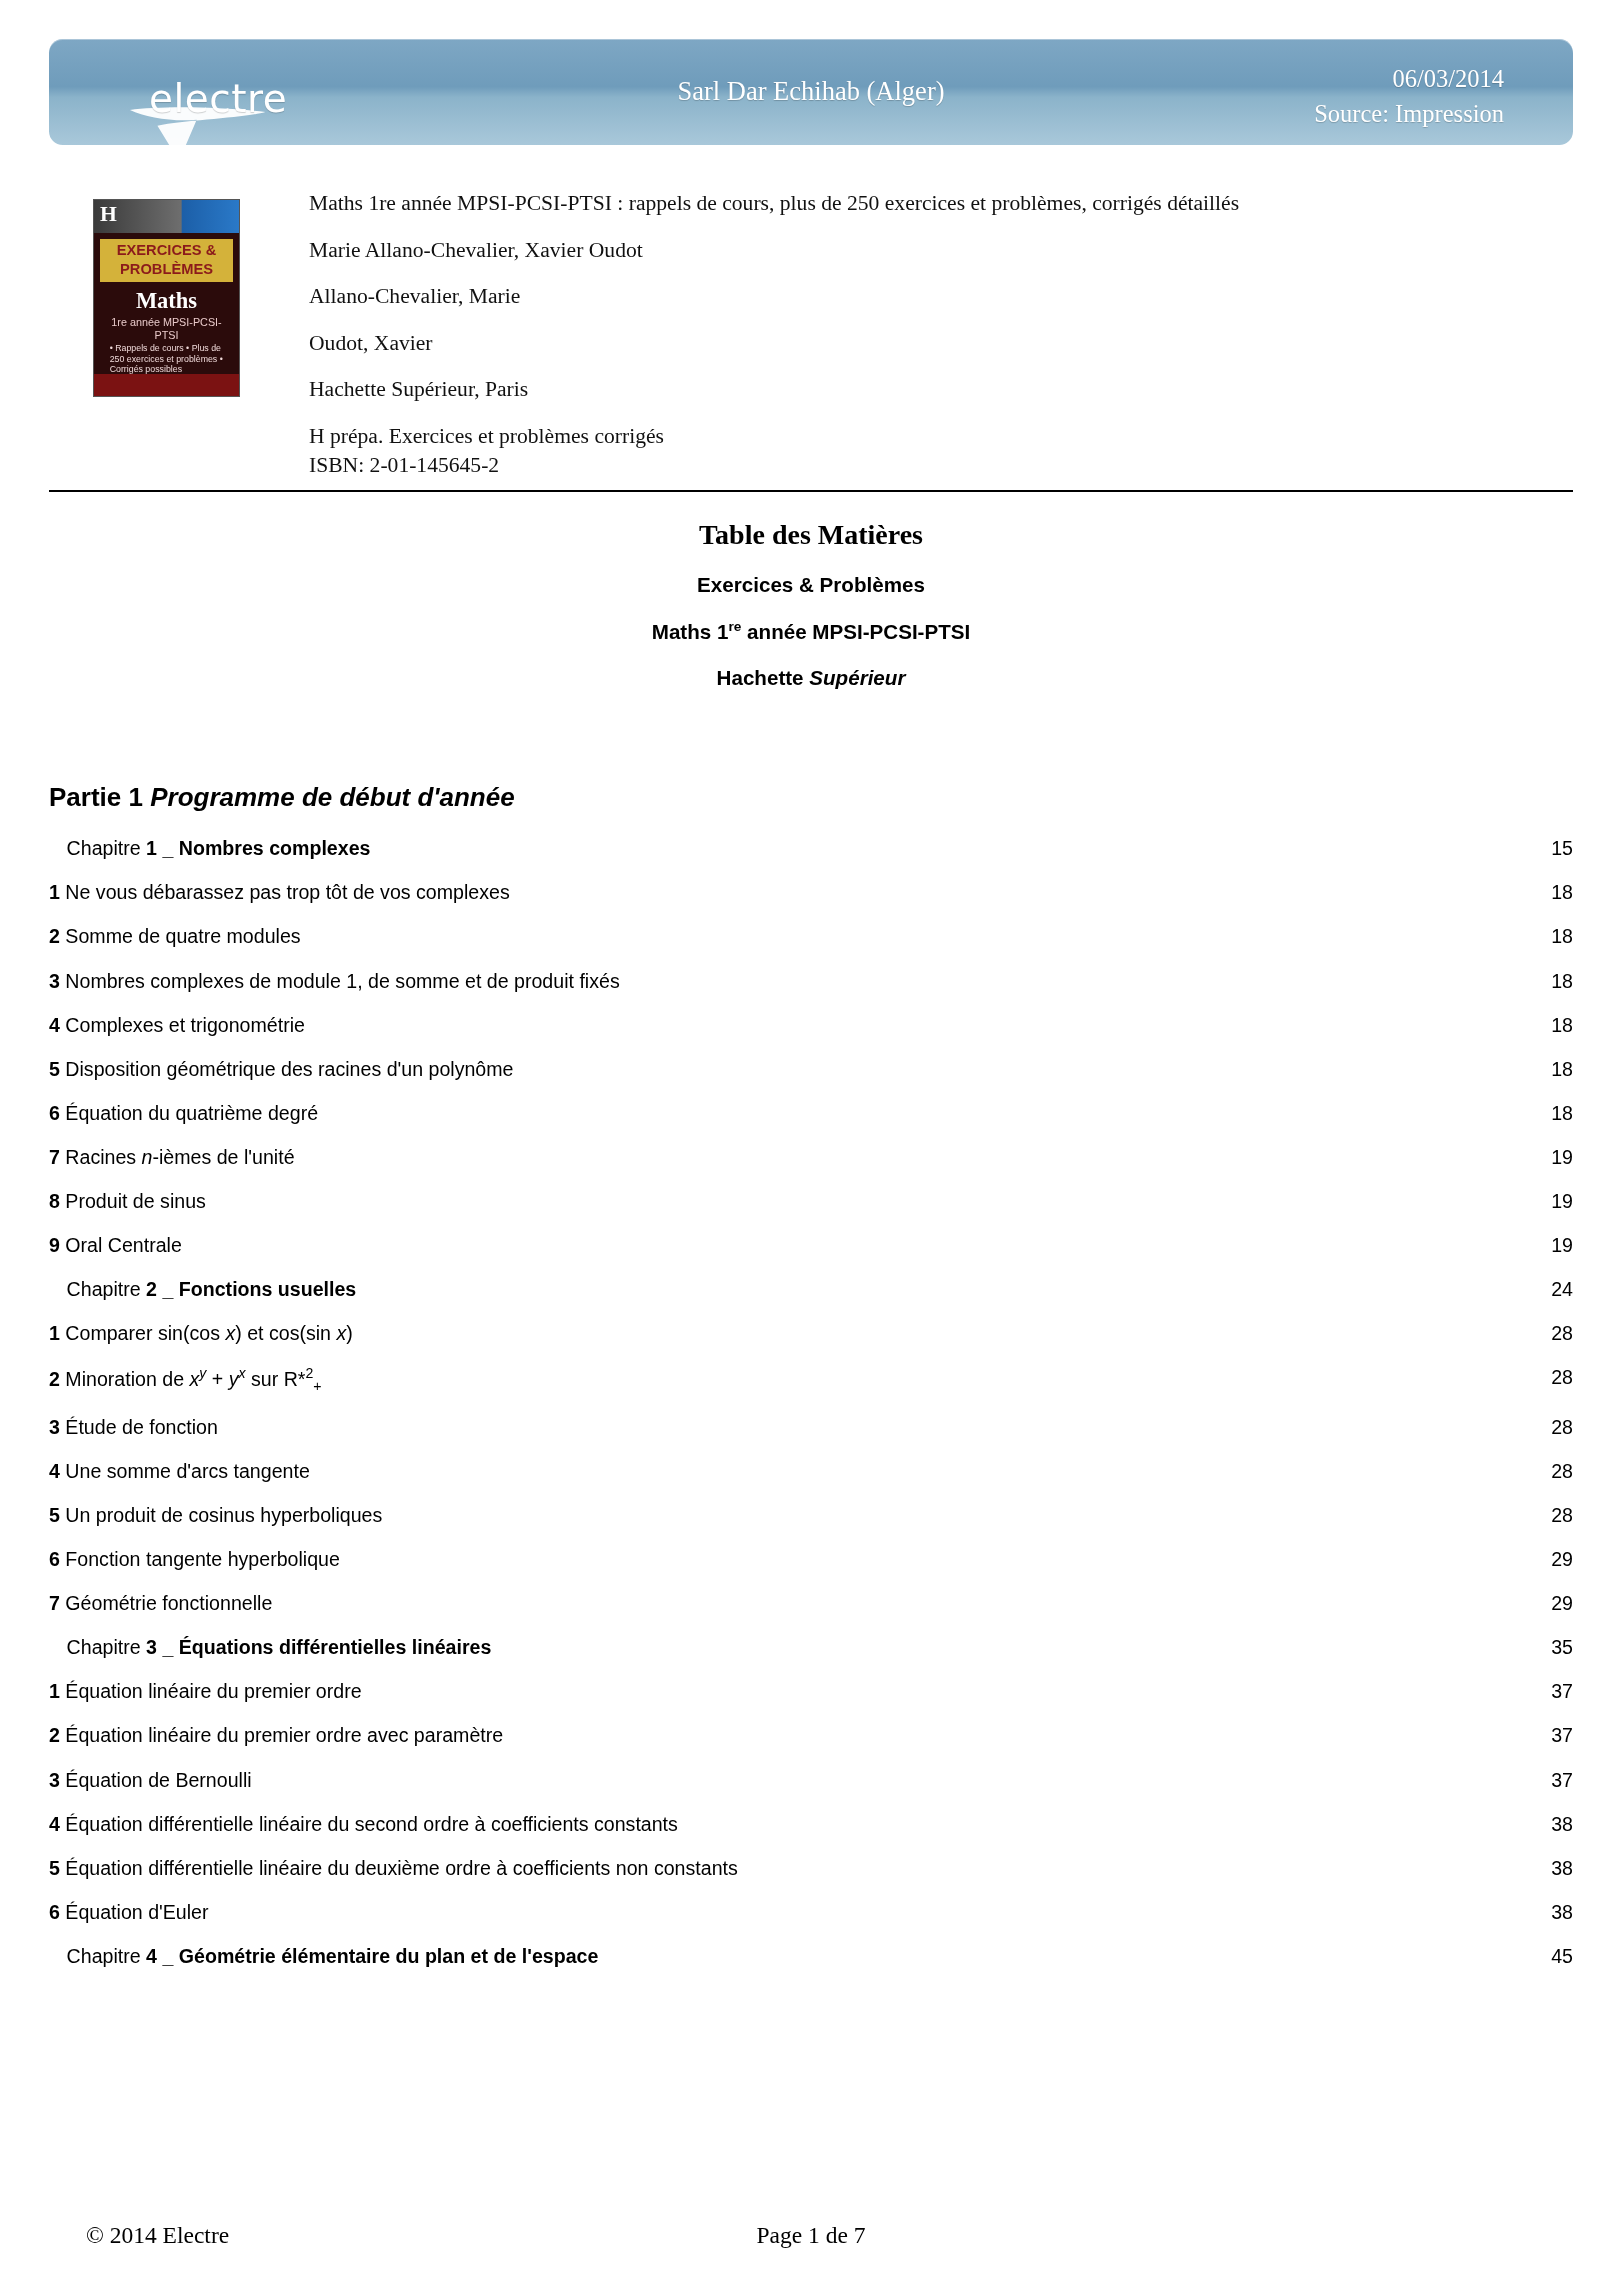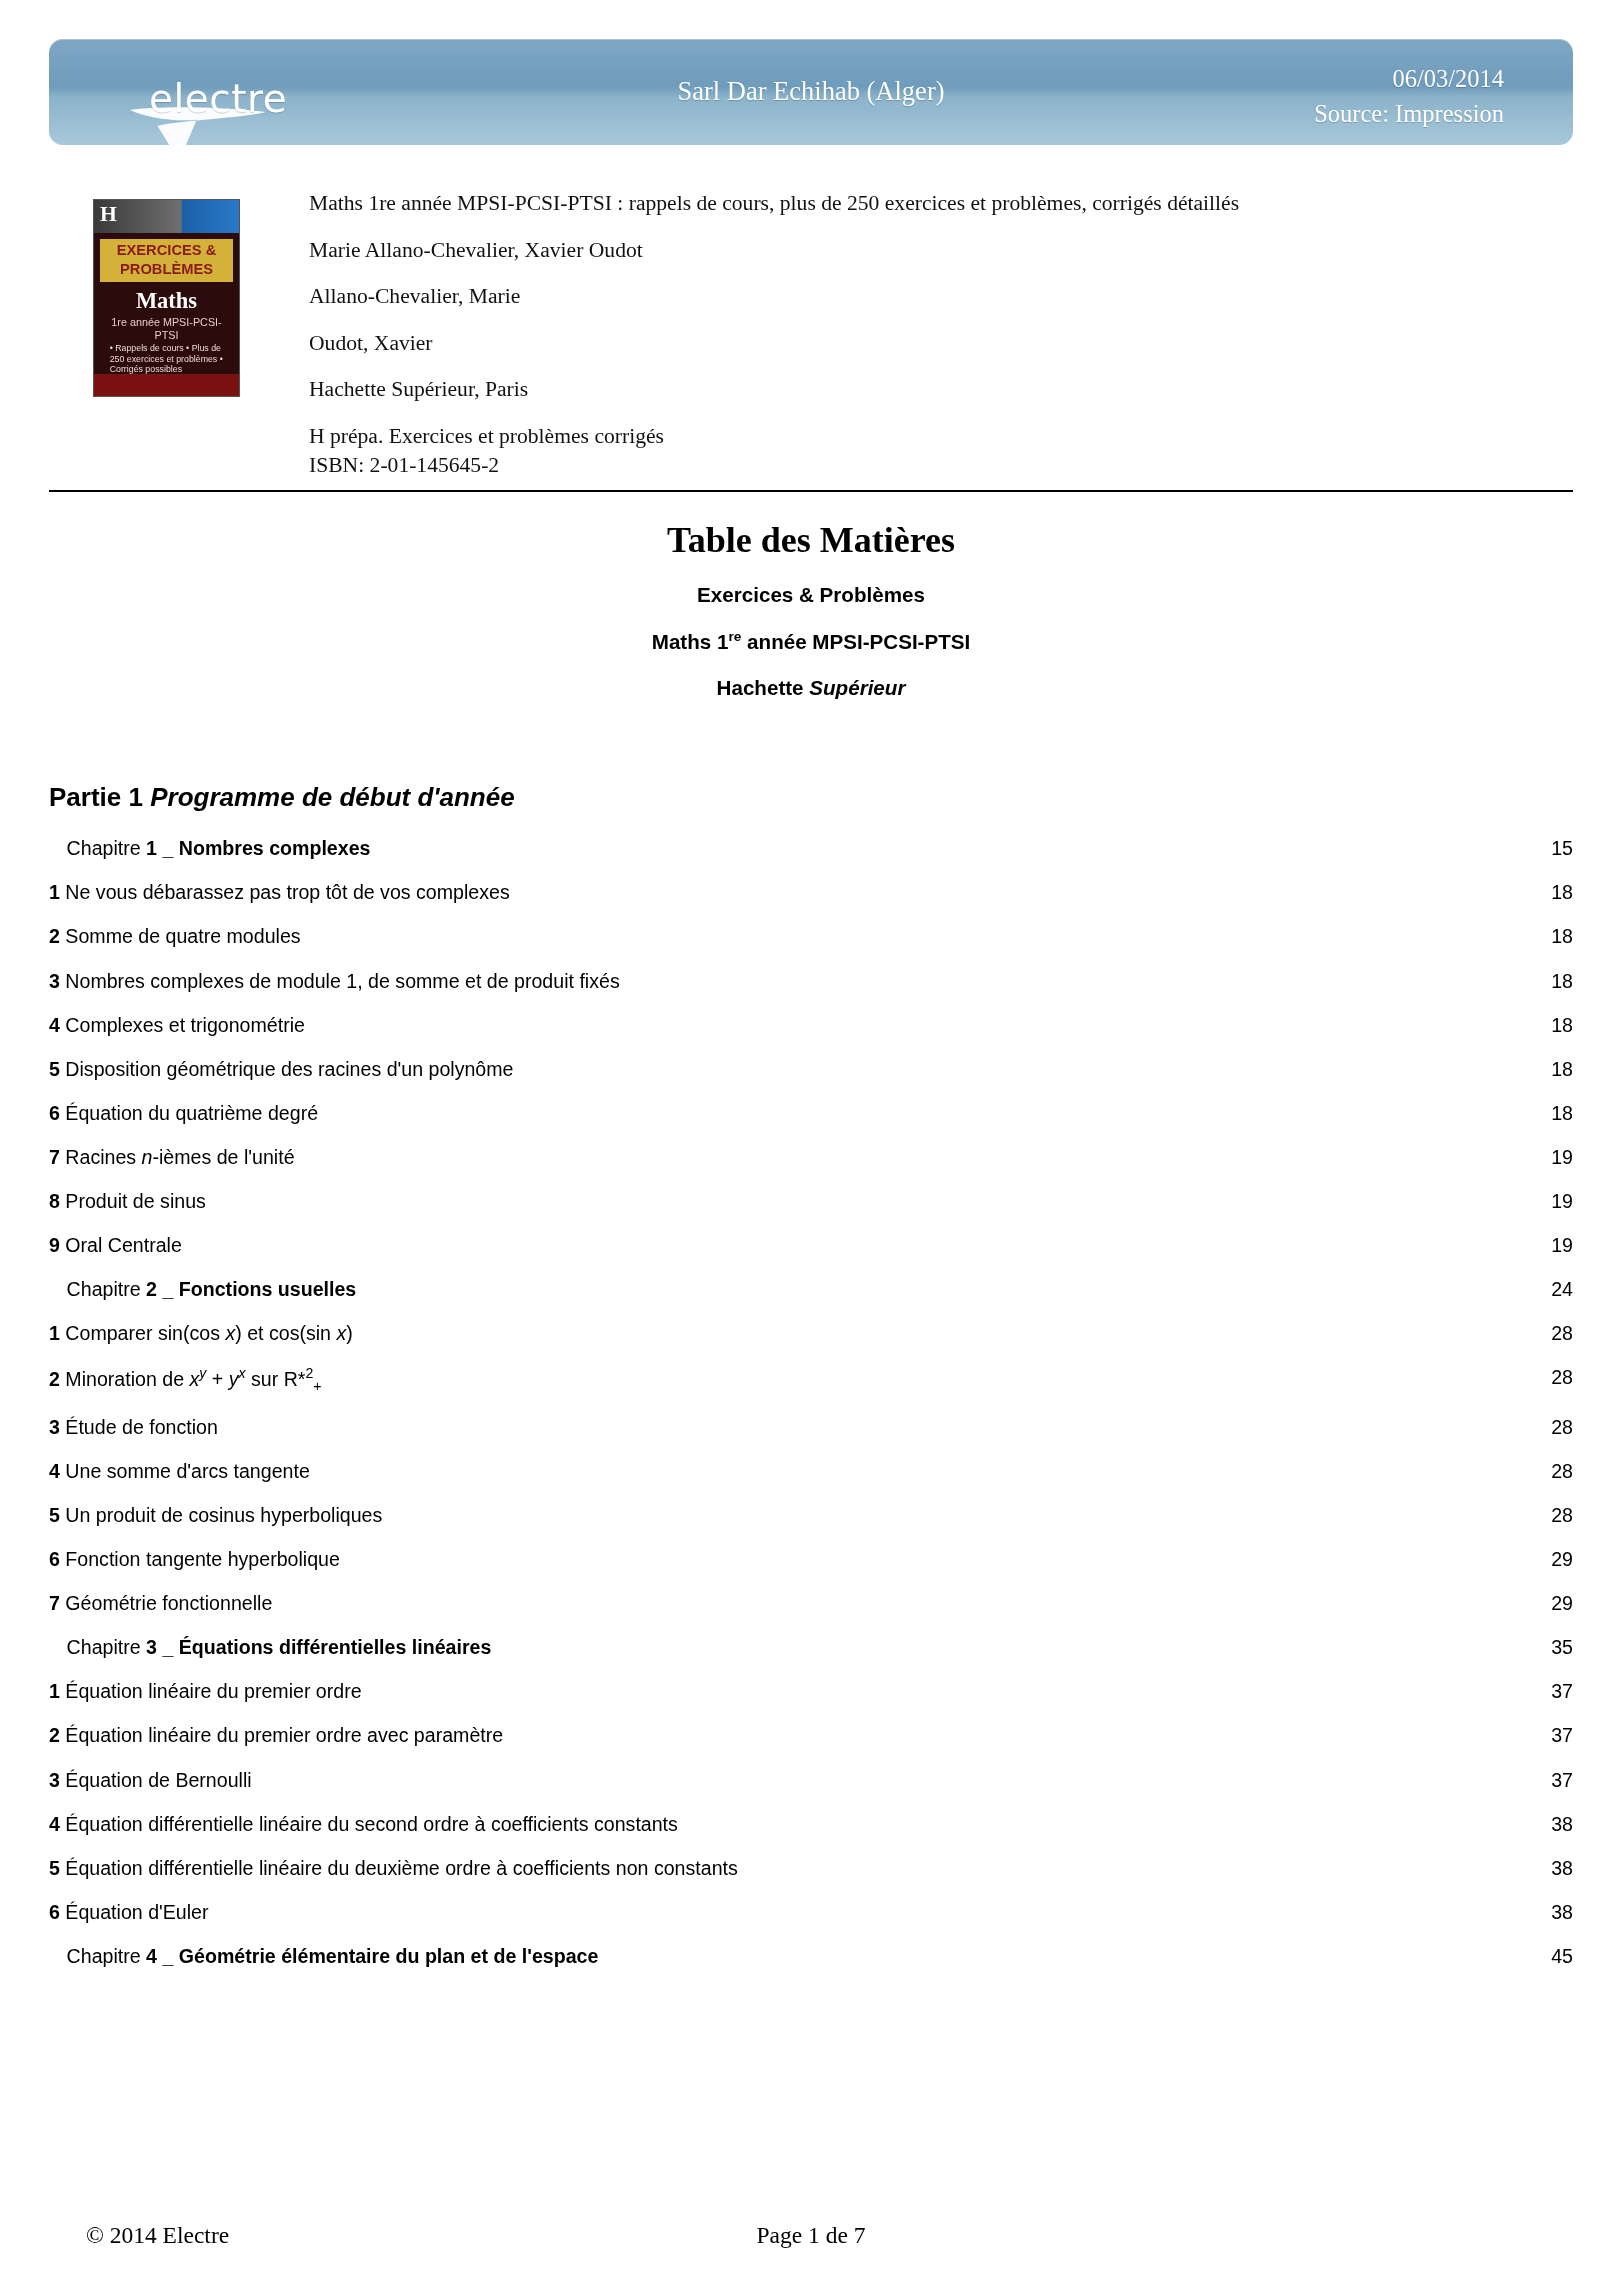--- a/index.html
+++ b/index.html
@@ -154,21 +154,21 @@
   
   .title-block {
     position: absolute;
     left: 49px;
     top: 519px;
     width: 1524px;
     text-align: center;
   }
   .toc-title {
     font-family: "Liberation Serif", serif;
-    font-size: 36px;
+    font-size: 28px;
     font-weight: bold;
     margin-bottom: 21.6px;
   }
   .sub1 {
     font-size: 20.6px; font-weight: bold; margin-bottom: 22.5px;
   }
   .sub2 {
     font-size: 20.6px; font-weight: bold; margin-bottom: 22.5px;
   }
   .sub3 {

